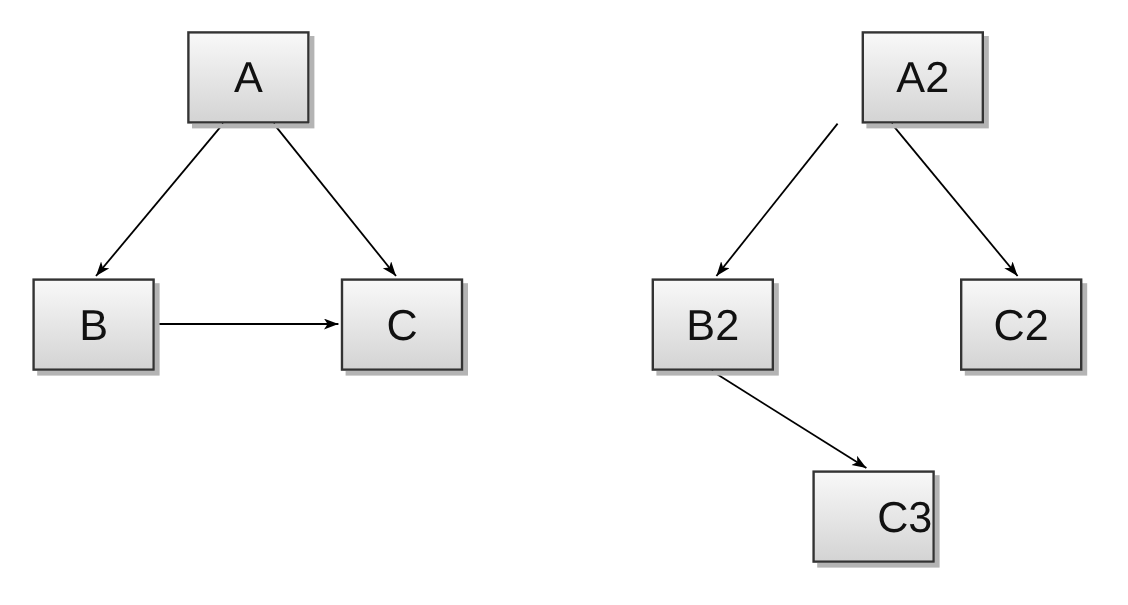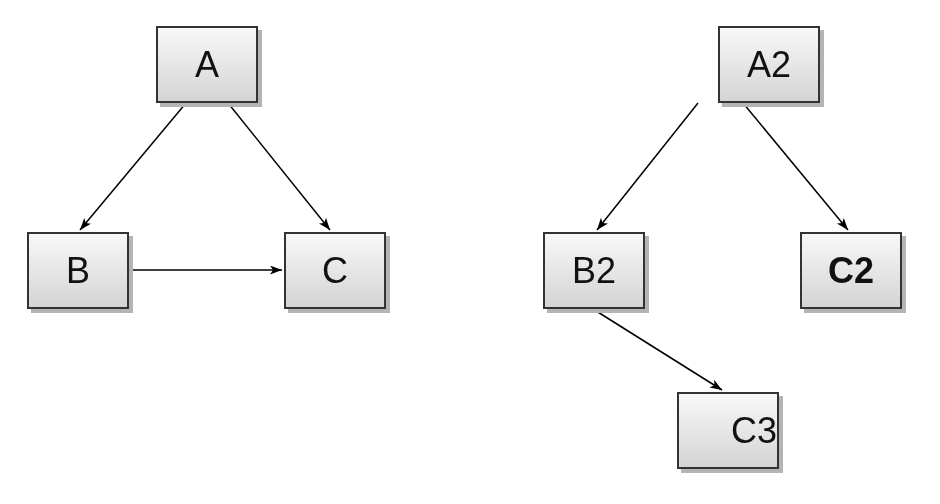--- a/index.html
+++ b/index.html
@@ -74,20 +74,20 @@
       </div>
       <div class="node" style="left: 284px; top: 232px; width: 102px; height: 77px;">
         <span class="node-label" style="color: rgb(17, 17, 17);">C</span>
       </div>
       <div class="node" style="left: 670px; top: 26px; width: 102px; height: 77px; margin-left: 48px;">
         <span class="node-label" style="color: rgb(17, 17, 17);">A2</span>
       </div>
       <div class="node" style="left: 543px; top: 232px; width: 102px; height: 77px;">
         <span class="node-label" style="color: rgb(17, 17, 17);">B2</span>
       </div>
-      <div class="node" style="left: 800px; top: 232px; width: 102px; height: 77px; font-weight: bold;">
+      <div class="node" style="left: 800px; top: 232px; width: 102px; height: 77px;">
         <span class="node-label" style="color: rgb(17, 17, 17);">C2</span>
       </div>
       <div class="node" style="left: 677px; top: 392px; width: 102px; height: 77px; justify-content: flex-end;">
         <span class="node-label" style="color: rgb(17, 17, 17);">C3</span>
       </div>
     </div>
 </div>
 
 </body></html>

